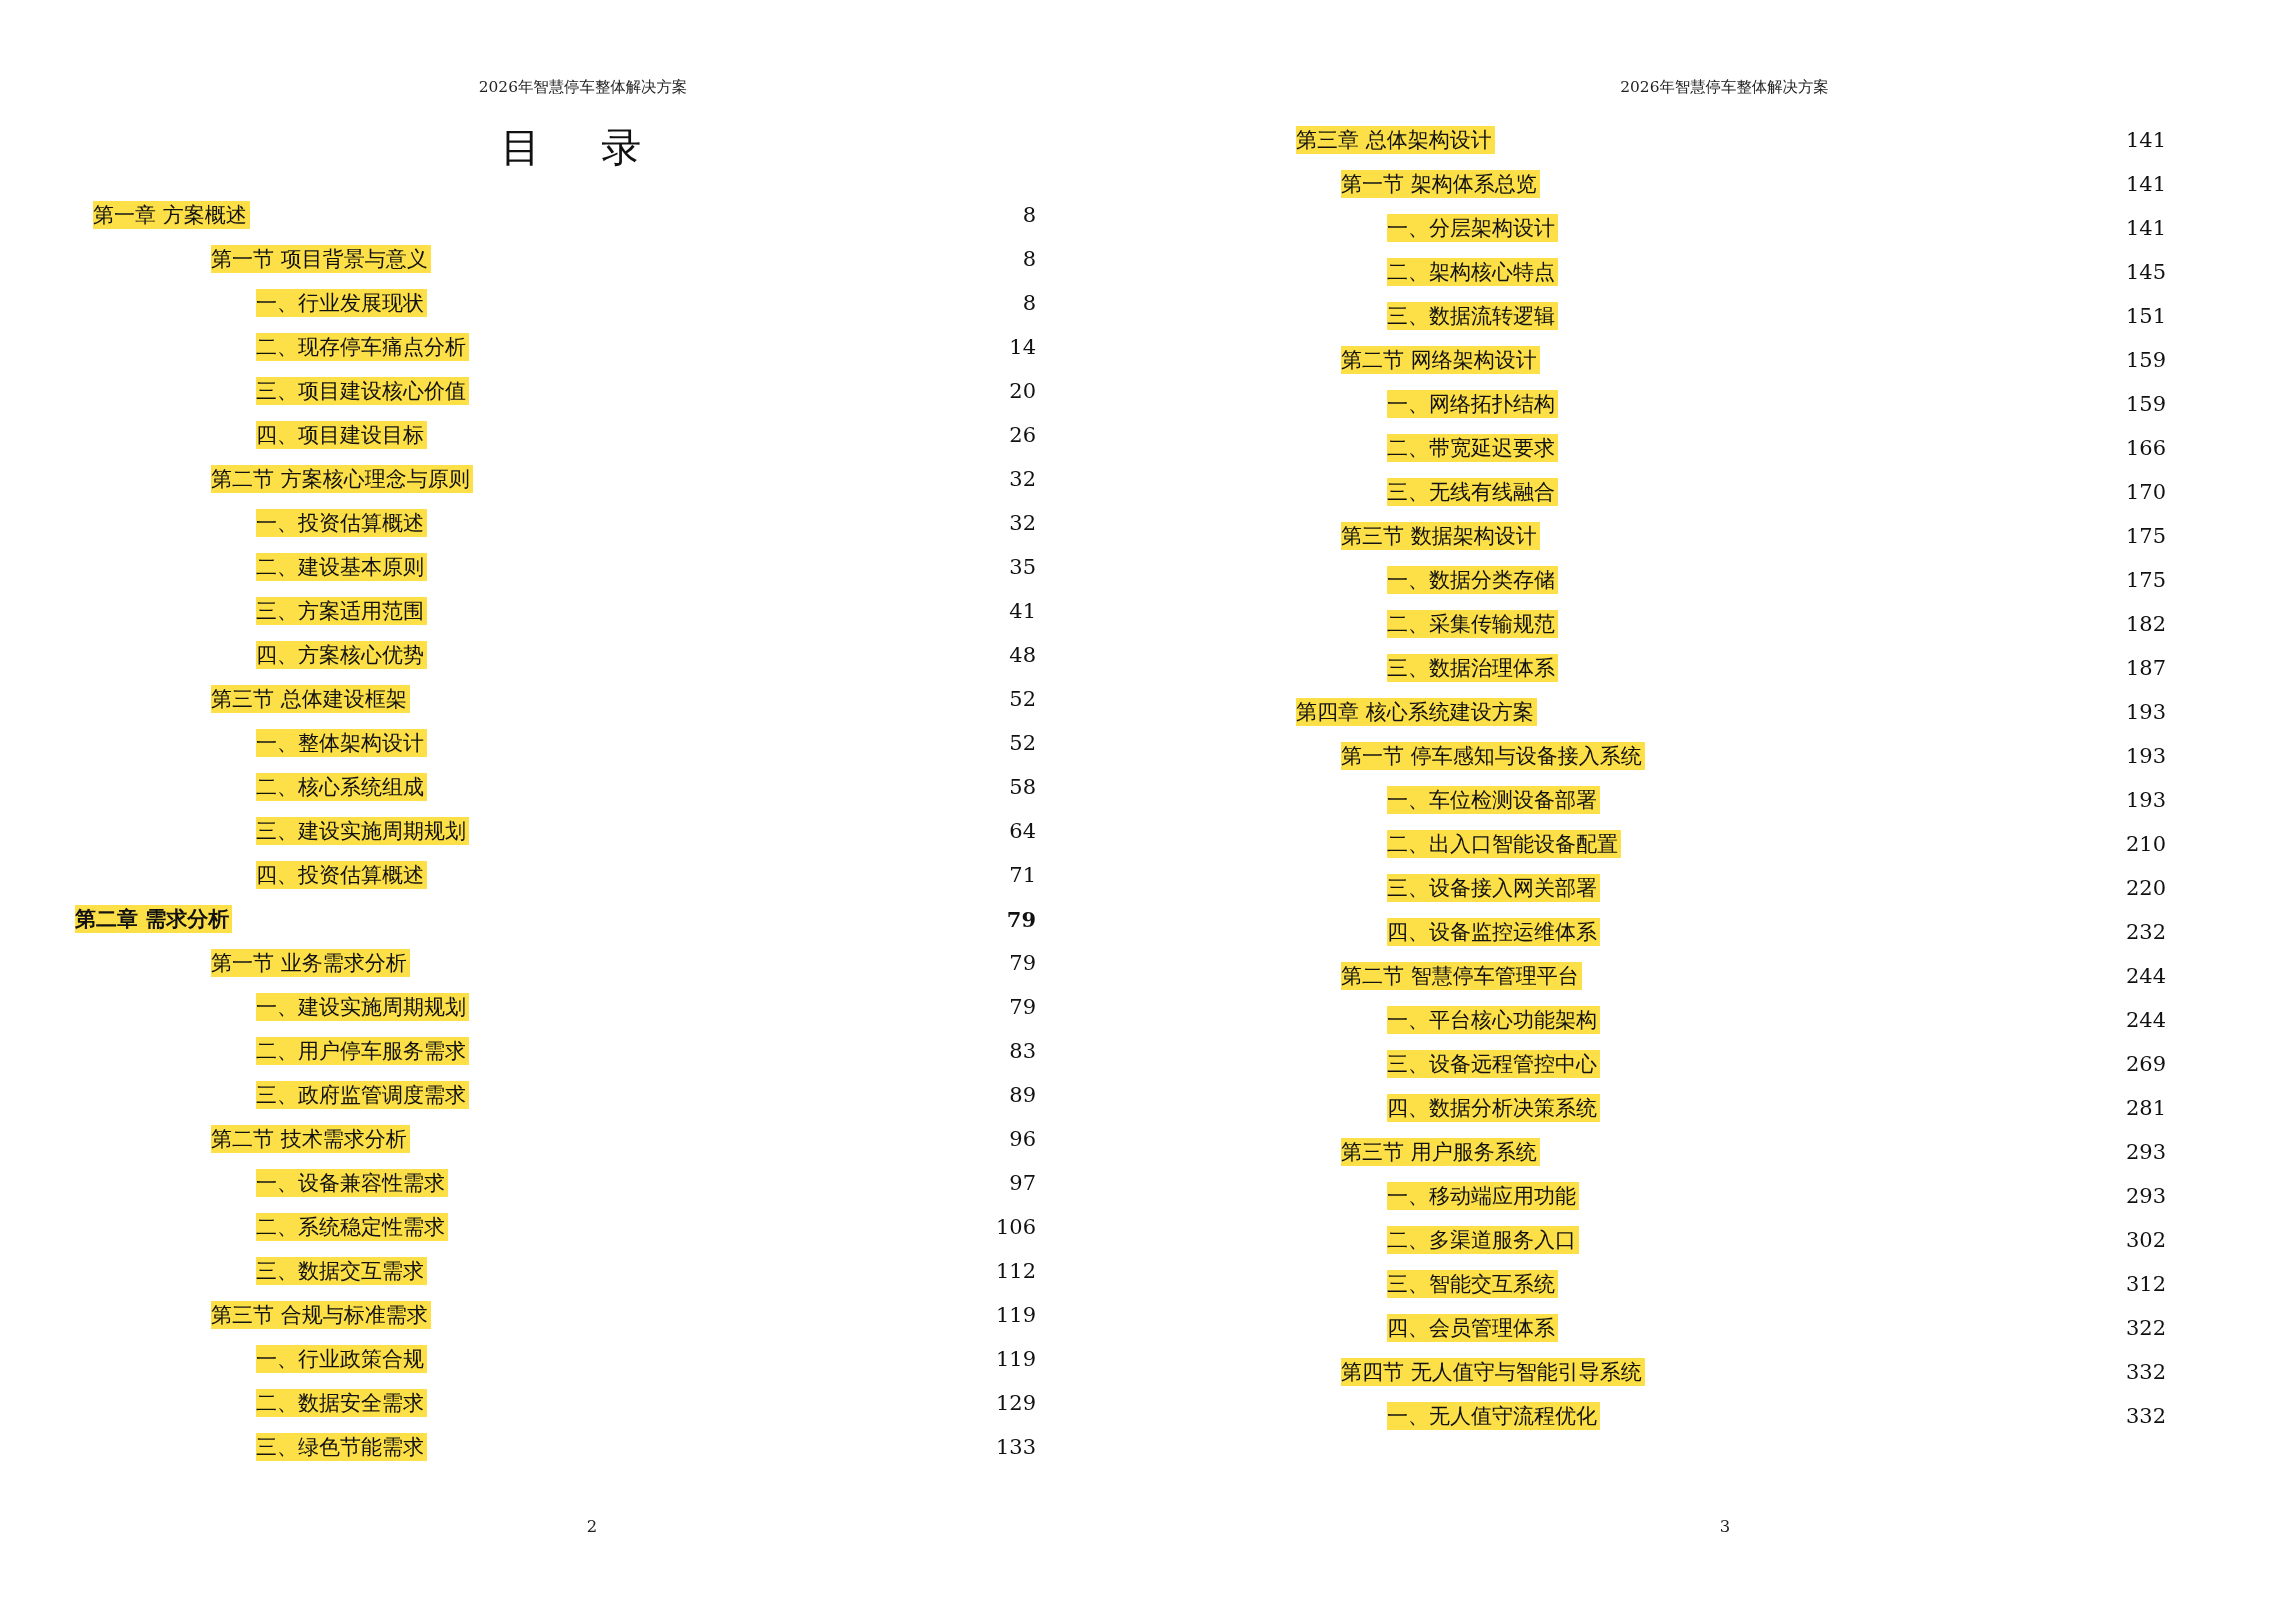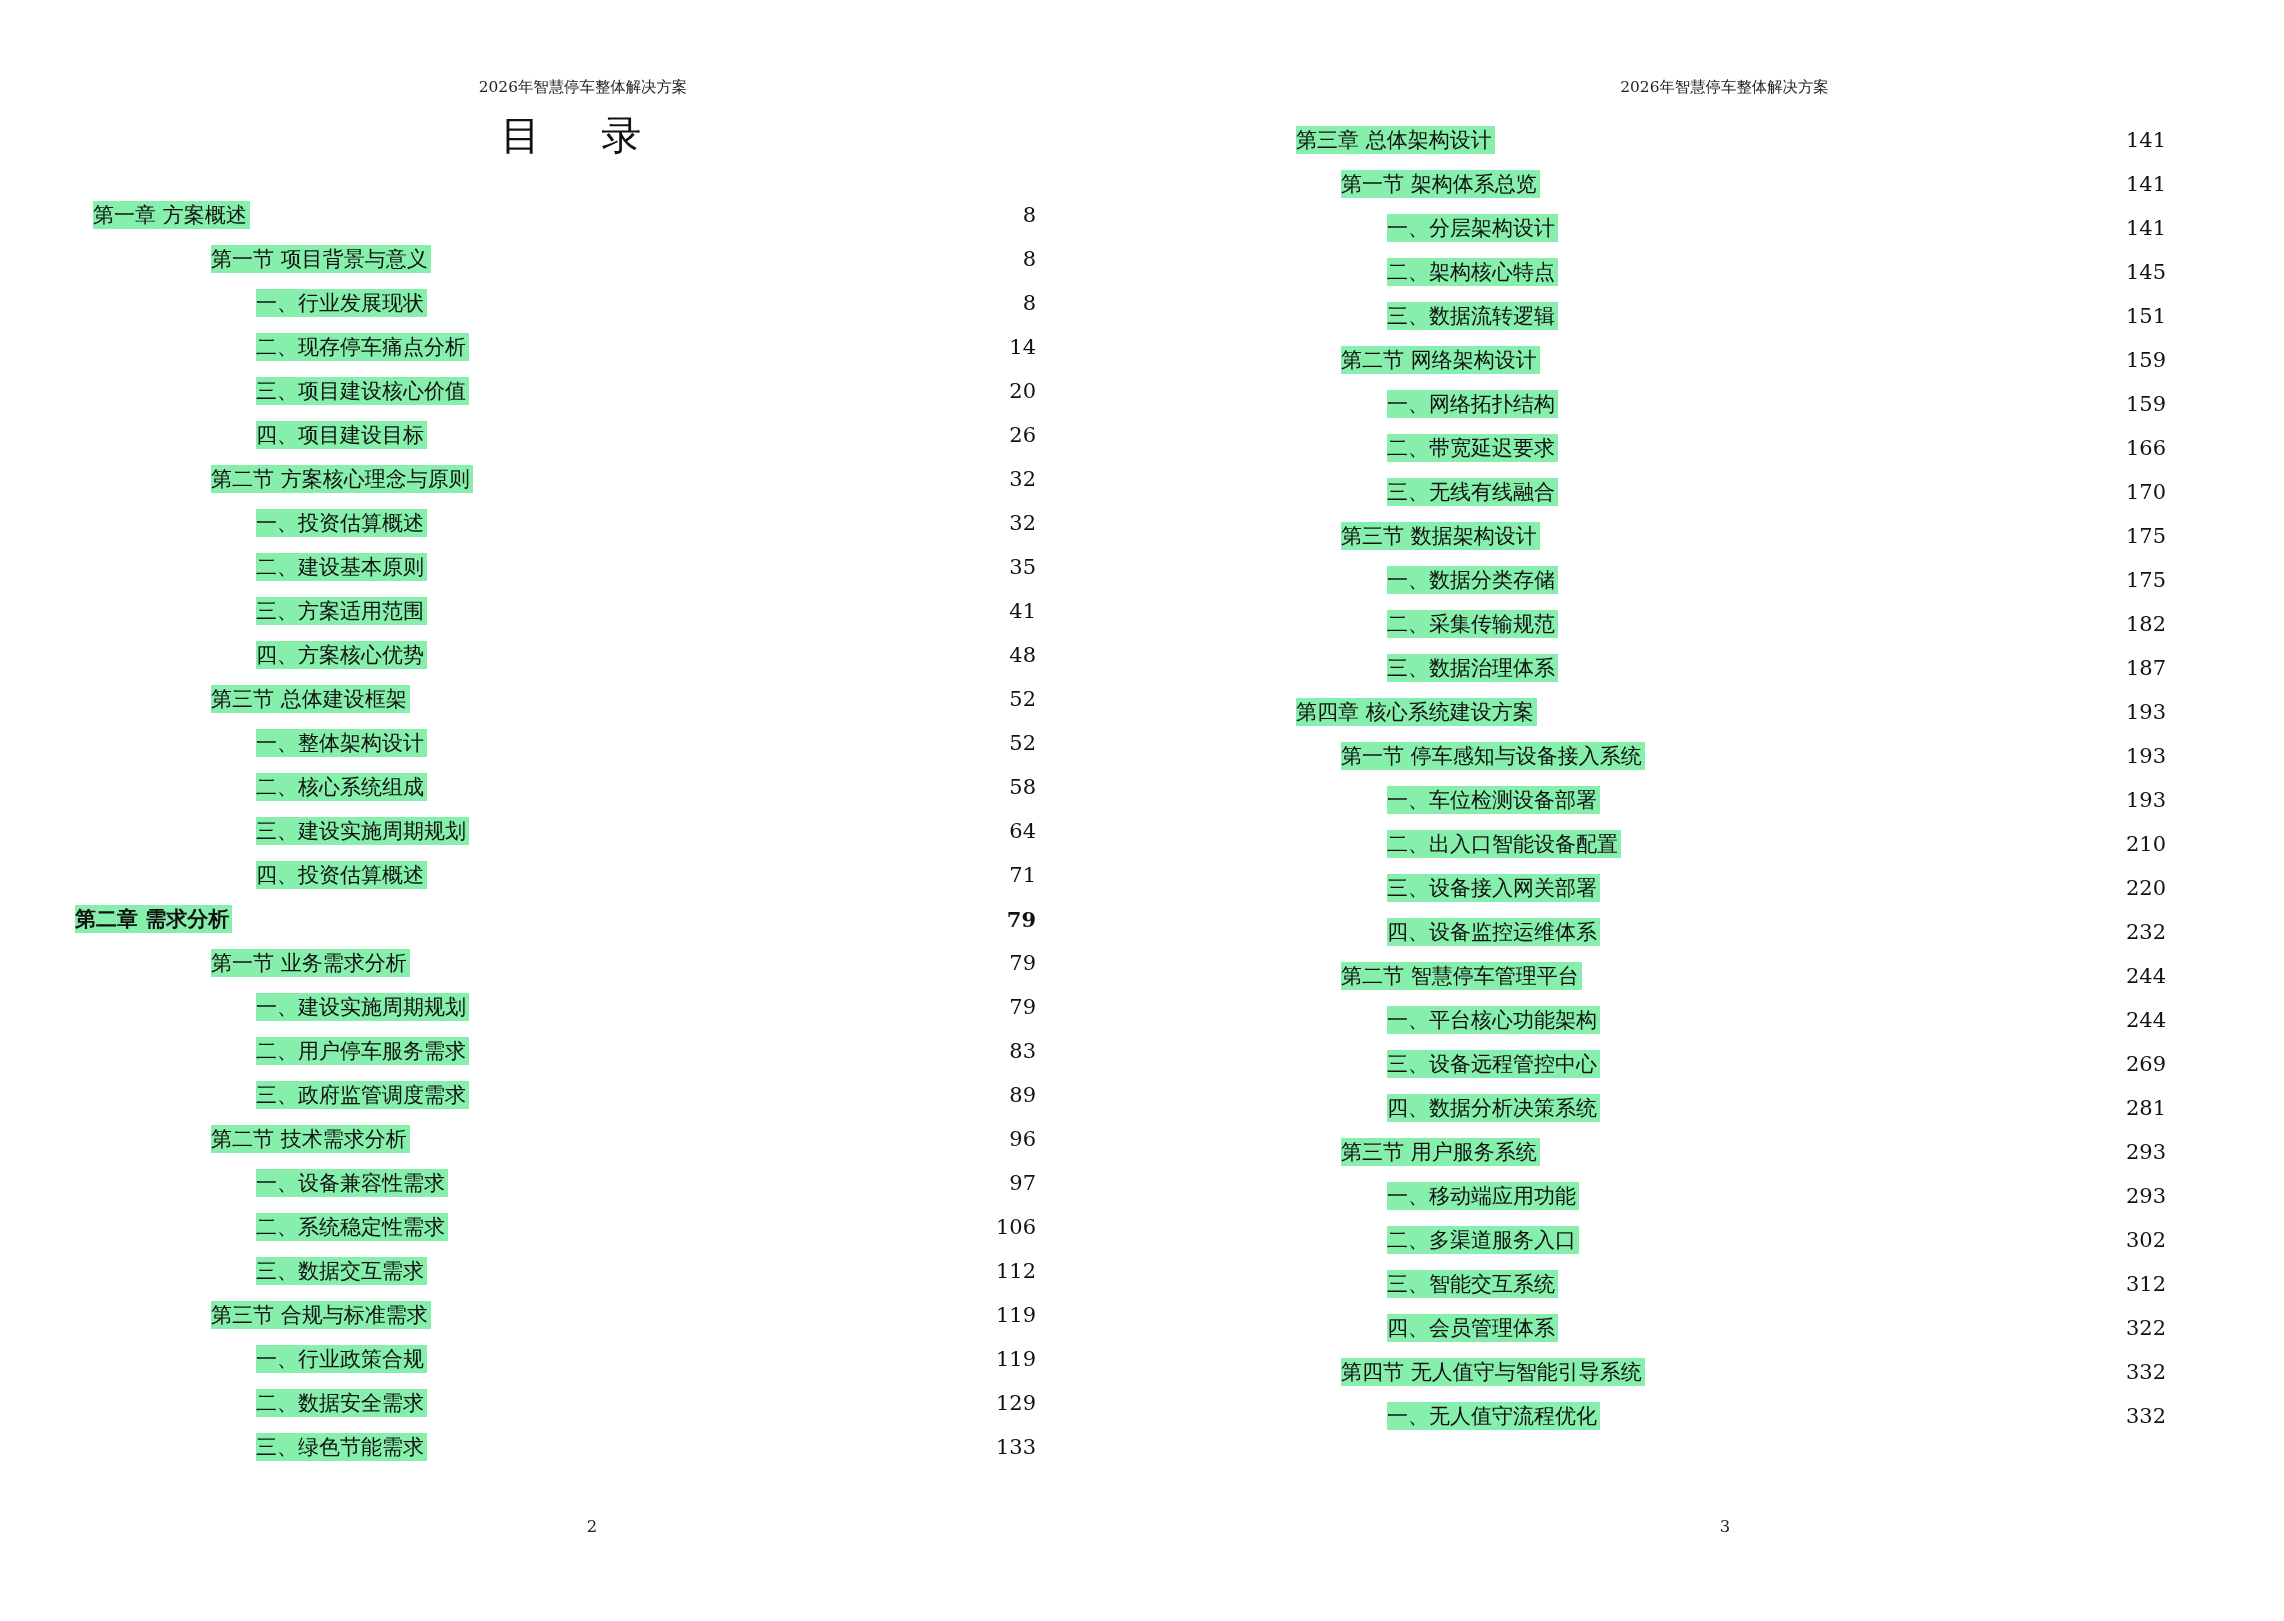--- a/index.html
+++ b/index.html
@@ -11,31 +11,31 @@
   .page { position: absolute; top: 0; height: 1446px; background: #ffffff; }
   .page-left { left: 0; width: 1142px; }
   .page-right { left: 1142px; width: 1142px; }
   .running-header {
     position: absolute; top: 77px; width: 100%; text-align: center;
     font-size: 15.4px; color: #222222; letter-spacing: 0px;
   }
   .page-left .running-header { left: 0; width: 1166px; }
   .page-right .running-header { left: 0; width: 1165px; }
   .toc-title {
-    position: absolute; top: 108px; left: 0; width: 1166px; text-align: center;
+    position: absolute; top: 120px; left: 0; width: 1166px; text-align: center;
     font-size: 40px; letter-spacing: 24px; color: #111111;
   }
   .toc { position: absolute; margin: 0; padding: 0; list-style: none; }
   .page-left .toc { top: 193px; left: 0; width: 1036px; }
   .page-right .toc { top: 118px; left: 0; width: 1024px; }
   .toc-row {
     position: relative; height: 44px; display: flex; align-items: center;
     font-size: 21px; white-space: nowrap; cursor: pointer;
   }
-  .toc-row .label { flex: 0 0 auto; padding-right: 2.9px; background: #86efac; }
+  .toc-row .label { flex: 0 0 auto; padding-right: 2.9px; background: #fde047; }
   .toc-row .leader {
     flex: 1 1 auto; overflow: hidden; height: 21px; position: relative; top: 2.9px;
     background-image: radial-gradient(circle, #222 1.3px, transparent 1.4px);
     background-size: 8.9px 21px; background-repeat: repeat-x; background-position: left 12.5px;
   }
   .toc-row .pageno { flex: 0 0 auto; padding-left: 6.7px; text-align: center; }
   .page-left .lvl-chapter { padding-left: 93px; }
   .page-left .lvl-chapter.alt { padding-left: 75px; font-weight: bold; }
   .page-left .lvl-section { padding-left: 211px; gap: 38px; }
   .page-left .lvl-sub { padding-left: 256px; }

